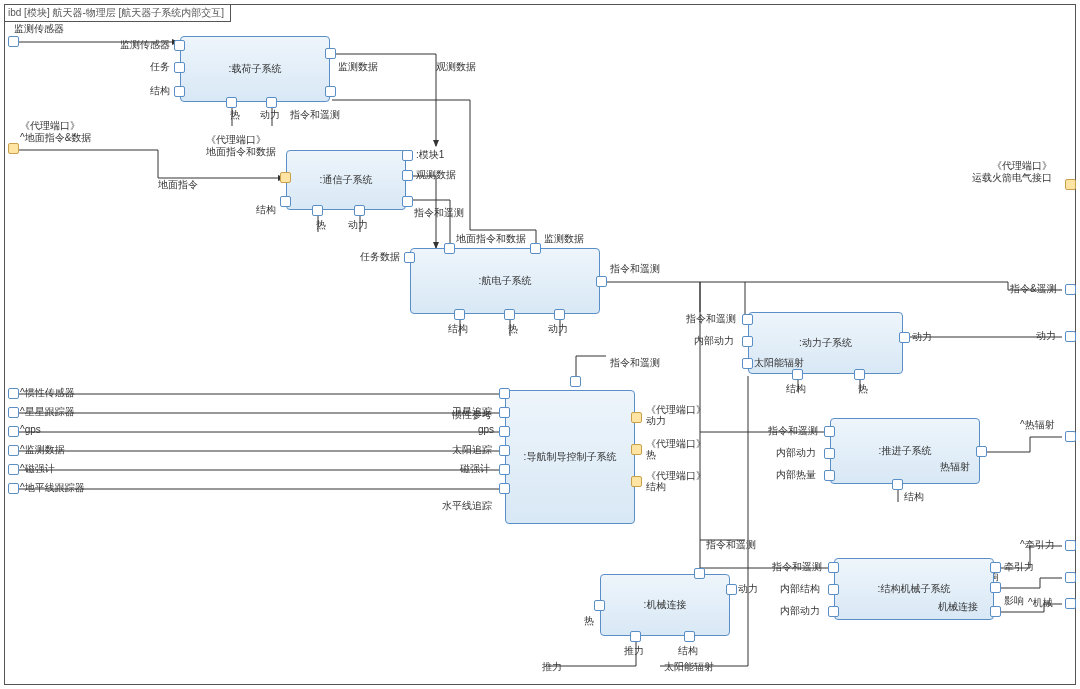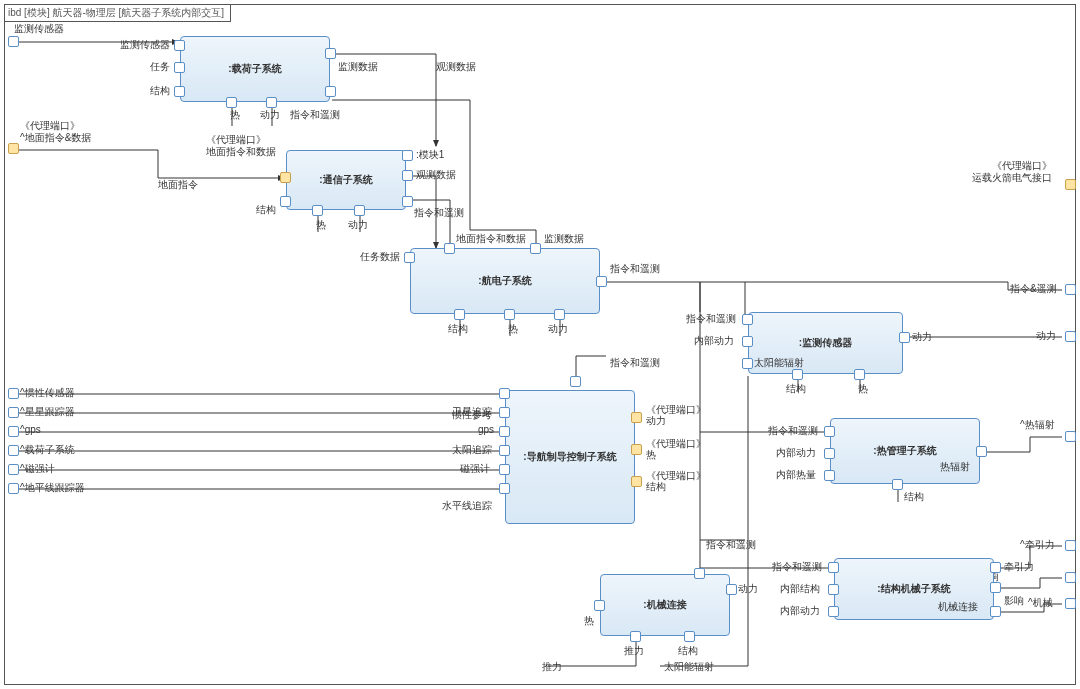--- a/index.html
+++ b/index.html
@@ -1,20 +1,20 @@
 <!DOCTYPE html>
 <html><head>
 <meta charset="utf-8">
 <style>
   *{box-sizing:border-box;margin:0;padding:0}
   body{background:#fff;font-family:Arial,"Microsoft YaHei",sans-serif;font-size:10px;color:#333;width:1080px;height:689px;position:relative}
   .frame{position:absolute;left:4px;top:4px;width:1072px;height:681px;border:1px solid #555}
   .frame-title{position:absolute;left:0;top:0;padding:1px 6px 1px 3px;border-right:1px solid #555;border-bottom:1px solid #555;background:#fff;font-size:10px;color:#555}
   .block{position:absolute;border:1px solid #5a8ec6;background:linear-gradient(to bottom,#eef5fb,#d8e8f5);border-radius:4px;display:flex;align-items:center;justify-content:center;flex-direction:column;text-align:center;font-size:10px;color:#333}
-  .block strong{font-weight:bold}
+  .block strong{font-weight:normal}
   .port{position:absolute;width:11px;height:11px;background:#fff;border:1px solid #5a8ec6;border-radius:2px}
   .port.orange{background:#ffe4a3;border-color:#c9a04b}
   .lbl{position:absolute;font-size:10px;color:#333;white-space:nowrap}
   svg{position:absolute;left:0;top:0;pointer-events:none}
   .conn{stroke:#333;stroke-width:1;fill:none}
   .arrow{fill:#333}
 </style>
 </head>
 <body>
 
@@ -94,21 +94,21 @@
 <div class="port orange" style="left:8px;top:143px"></div>
 <div class="lbl" style="left:20px;top:120px;line-height:12px">《代理端口》<br>^地面指令&amp;数据</div>
 
 <div class="port" style="left:8px;top:388px"></div>
 <div class="lbl" style="left:20px;top:386px">^惯性传感器</div>
 <div class="port" style="left:8px;top:407px"></div>
 <div class="lbl" style="left:20px;top:405px">^星星跟踪器</div>
 <div class="port" style="left:8px;top:426px"></div>
 <div class="lbl" style="left:20px;top:424px">^gps</div>
 <div class="port" style="left:8px;top:445px"></div>
-<div class="lbl" style="left:20px;top:443px">^载荷子系统</div>
+<div class="lbl" style="left:20px;top:443px">^监测数据</div>
 <div class="port" style="left:8px;top:464px"></div>
 <div class="lbl" style="left:20px;top:462px">^磁强计</div>
 <div class="port" style="left:8px;top:483px"></div>
 <div class="lbl" style="left:20px;top:481px">^地平线跟踪器</div>
 
 <div class="port orange" style="left:1065px;top:179px"></div>
 <div class="lbl" style="left:972px;top:160px;line-height:12px;text-align:right">《代理端口》<br>运载火箭电气接口</div>
 <div class="port" style="left:1065px;top:284px"></div>
 <div class="lbl" style="left:1010px;top:282px">指令&amp;遥测</div>
 <div class="port" style="left:1065px;top:331px"></div>
@@ -194,37 +194,37 @@
 <div class="port" style="left:499px;top:483px"></div>
 <div class="lbl" style="left:442px;top:499px">水平线追踪</div>
 <div class="port orange" style="left:631px;top:412px"></div>
 <div class="lbl" style="left:646px;top:404px;line-height:11px">《代理端口》<br>动力</div>
 <div class="port orange" style="left:631px;top:444px"></div>
 <div class="lbl" style="left:646px;top:438px;line-height:11px">《代理端口》<br>热</div>
 <div class="port orange" style="left:631px;top:476px"></div>
 <div class="lbl" style="left:646px;top:470px;line-height:11px">《代理端口》<br>结构</div>
 
 <div class="block" style="left:748px;top:312px;width:155px;height:62px">
-  <strong>:监测传感器</strong>
+  <strong>:动力子系统</strong>
 </div>
 <div class="port" style="left:742px;top:314px"></div>
 <div class="lbl" style="left:686px;top:312px">指令和遥测</div>
 <div class="port" style="left:742px;top:336px"></div>
 <div class="lbl" style="left:694px;top:334px">内部动力</div>
 <div class="port" style="left:742px;top:358px"></div>
 <div class="lbl" style="left:754px;top:356px">太阳能辐射</div>
 <div class="port" style="left:899px;top:332px"></div>
 <div class="lbl" style="left:912px;top:330px">动力</div>
 <div class="port" style="left:792px;top:369px"></div>
 <div class="lbl" style="left:786px;top:382px">结构</div>
 <div class="port" style="left:854px;top:369px"></div>
 <div class="lbl" style="left:858px;top:382px">热</div>
 
 <div class="block" style="left:830px;top:418px;width:150px;height:66px">
-  <strong>:热管理子系统</strong>
+  <strong>:推进子系统</strong>
 </div>
 <div class="port" style="left:824px;top:426px"></div>
 <div class="lbl" style="left:768px;top:424px">指令和遥测</div>
 <div class="port" style="left:824px;top:448px"></div>
 <div class="lbl" style="left:776px;top:446px">内部动力</div>
 <div class="port" style="left:824px;top:470px"></div>
 <div class="lbl" style="left:776px;top:468px">内部热量</div>
 <div class="port" style="left:976px;top:446px"></div>
 <div class="lbl" style="left:940px;top:460px">热辐射</div>
 <div class="port" style="left:892px;top:479px"></div>

